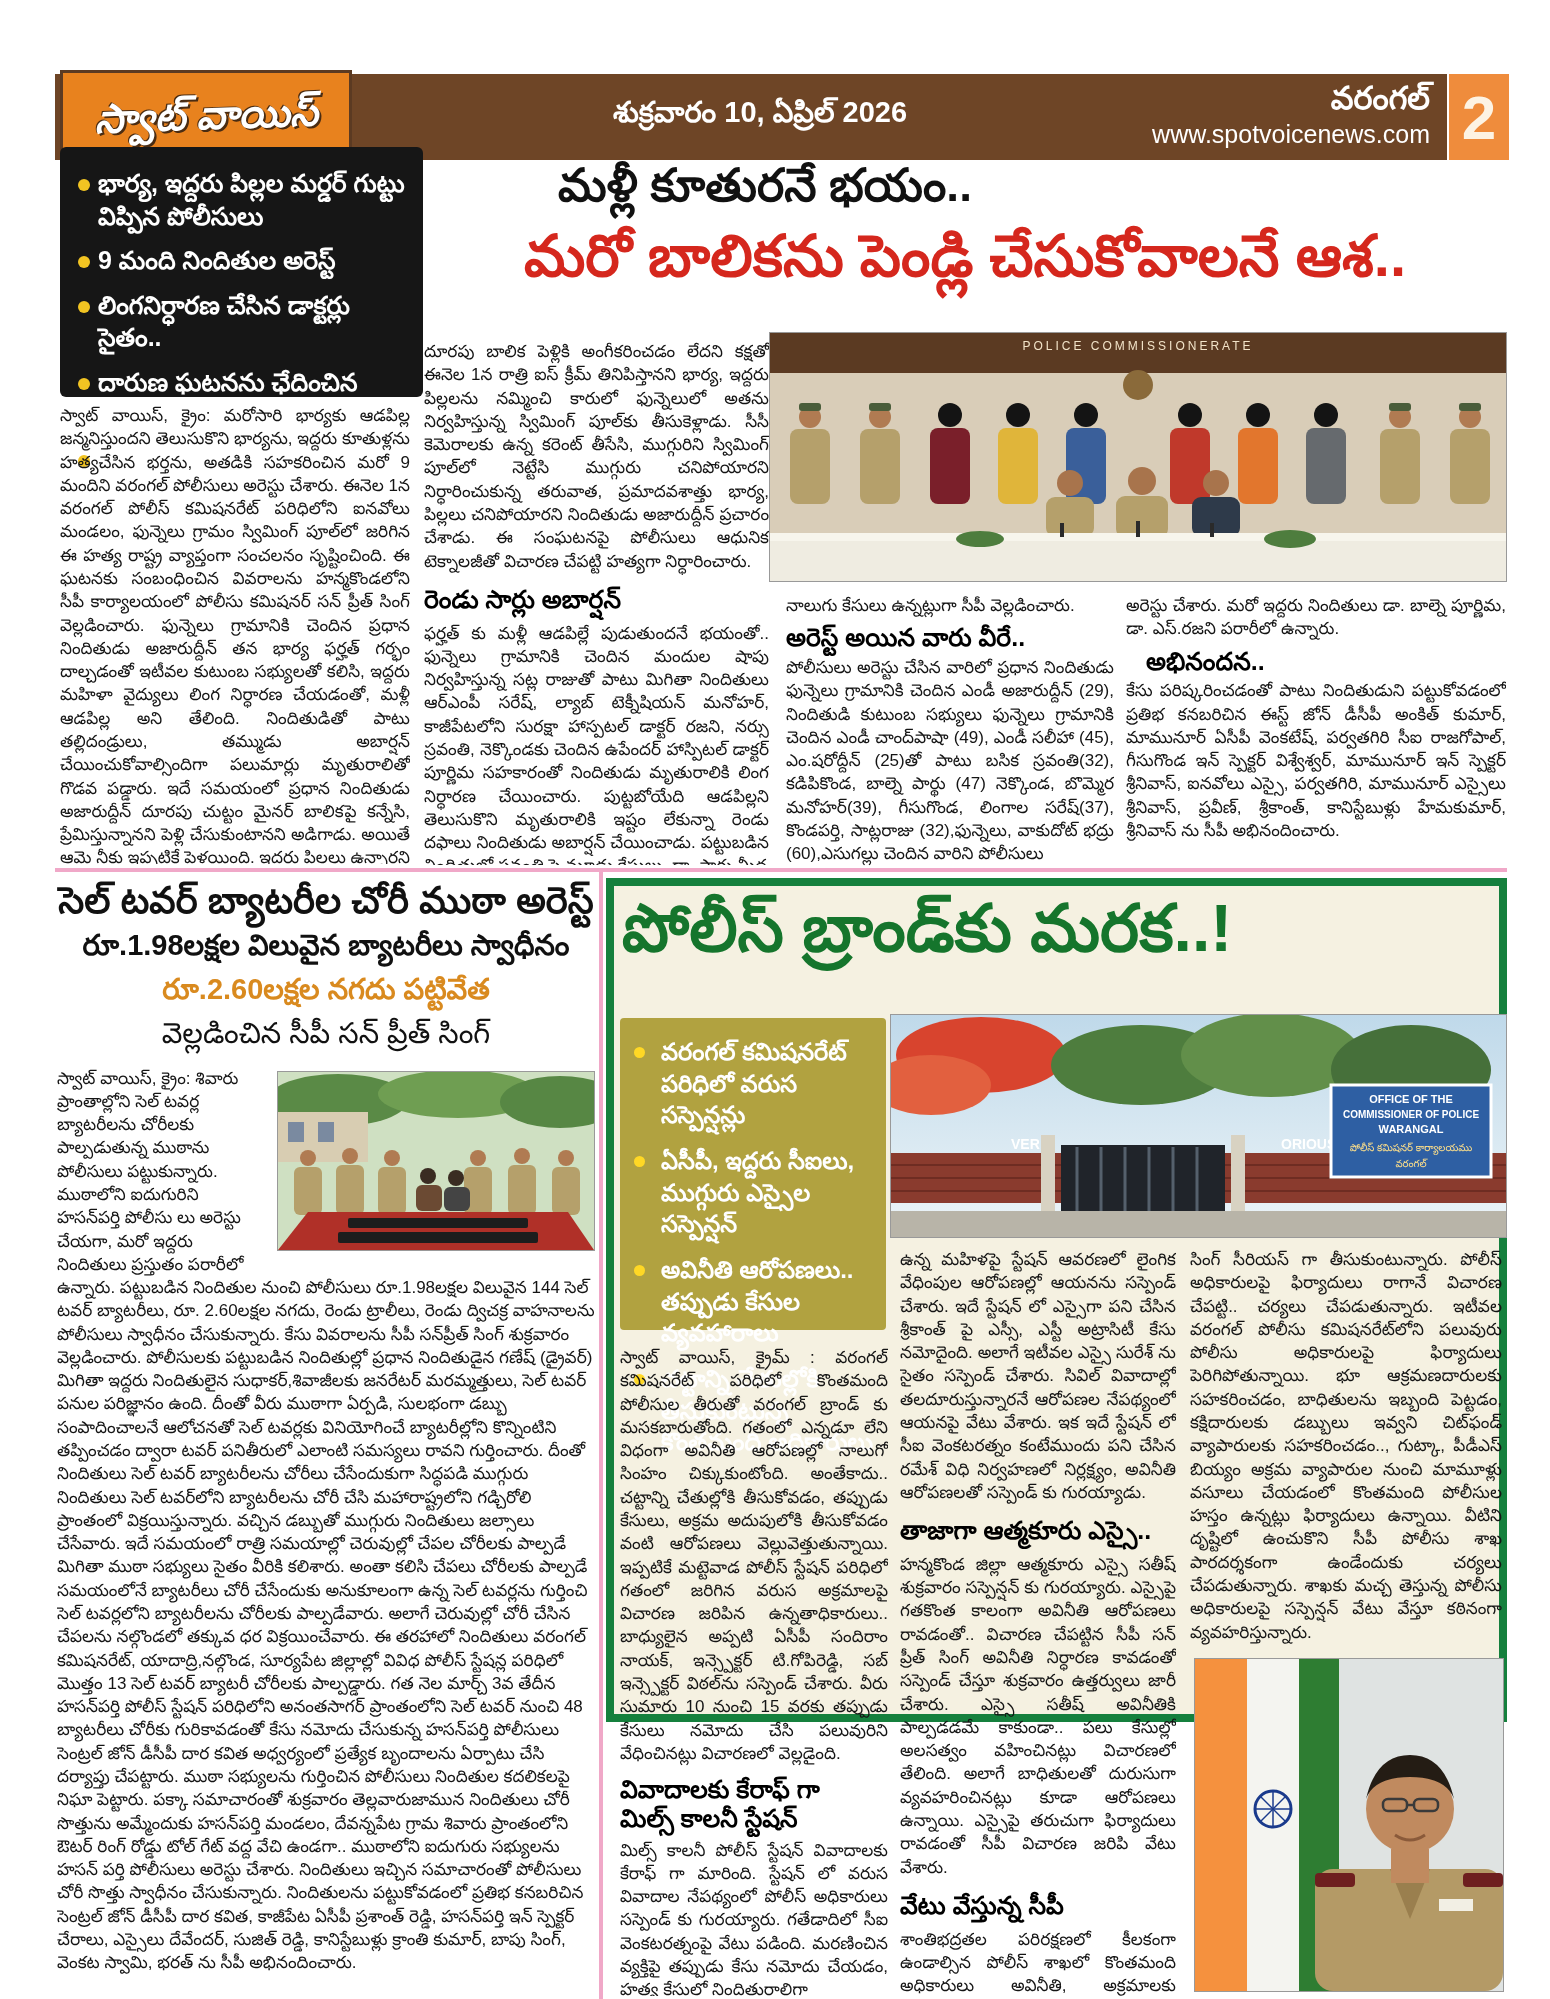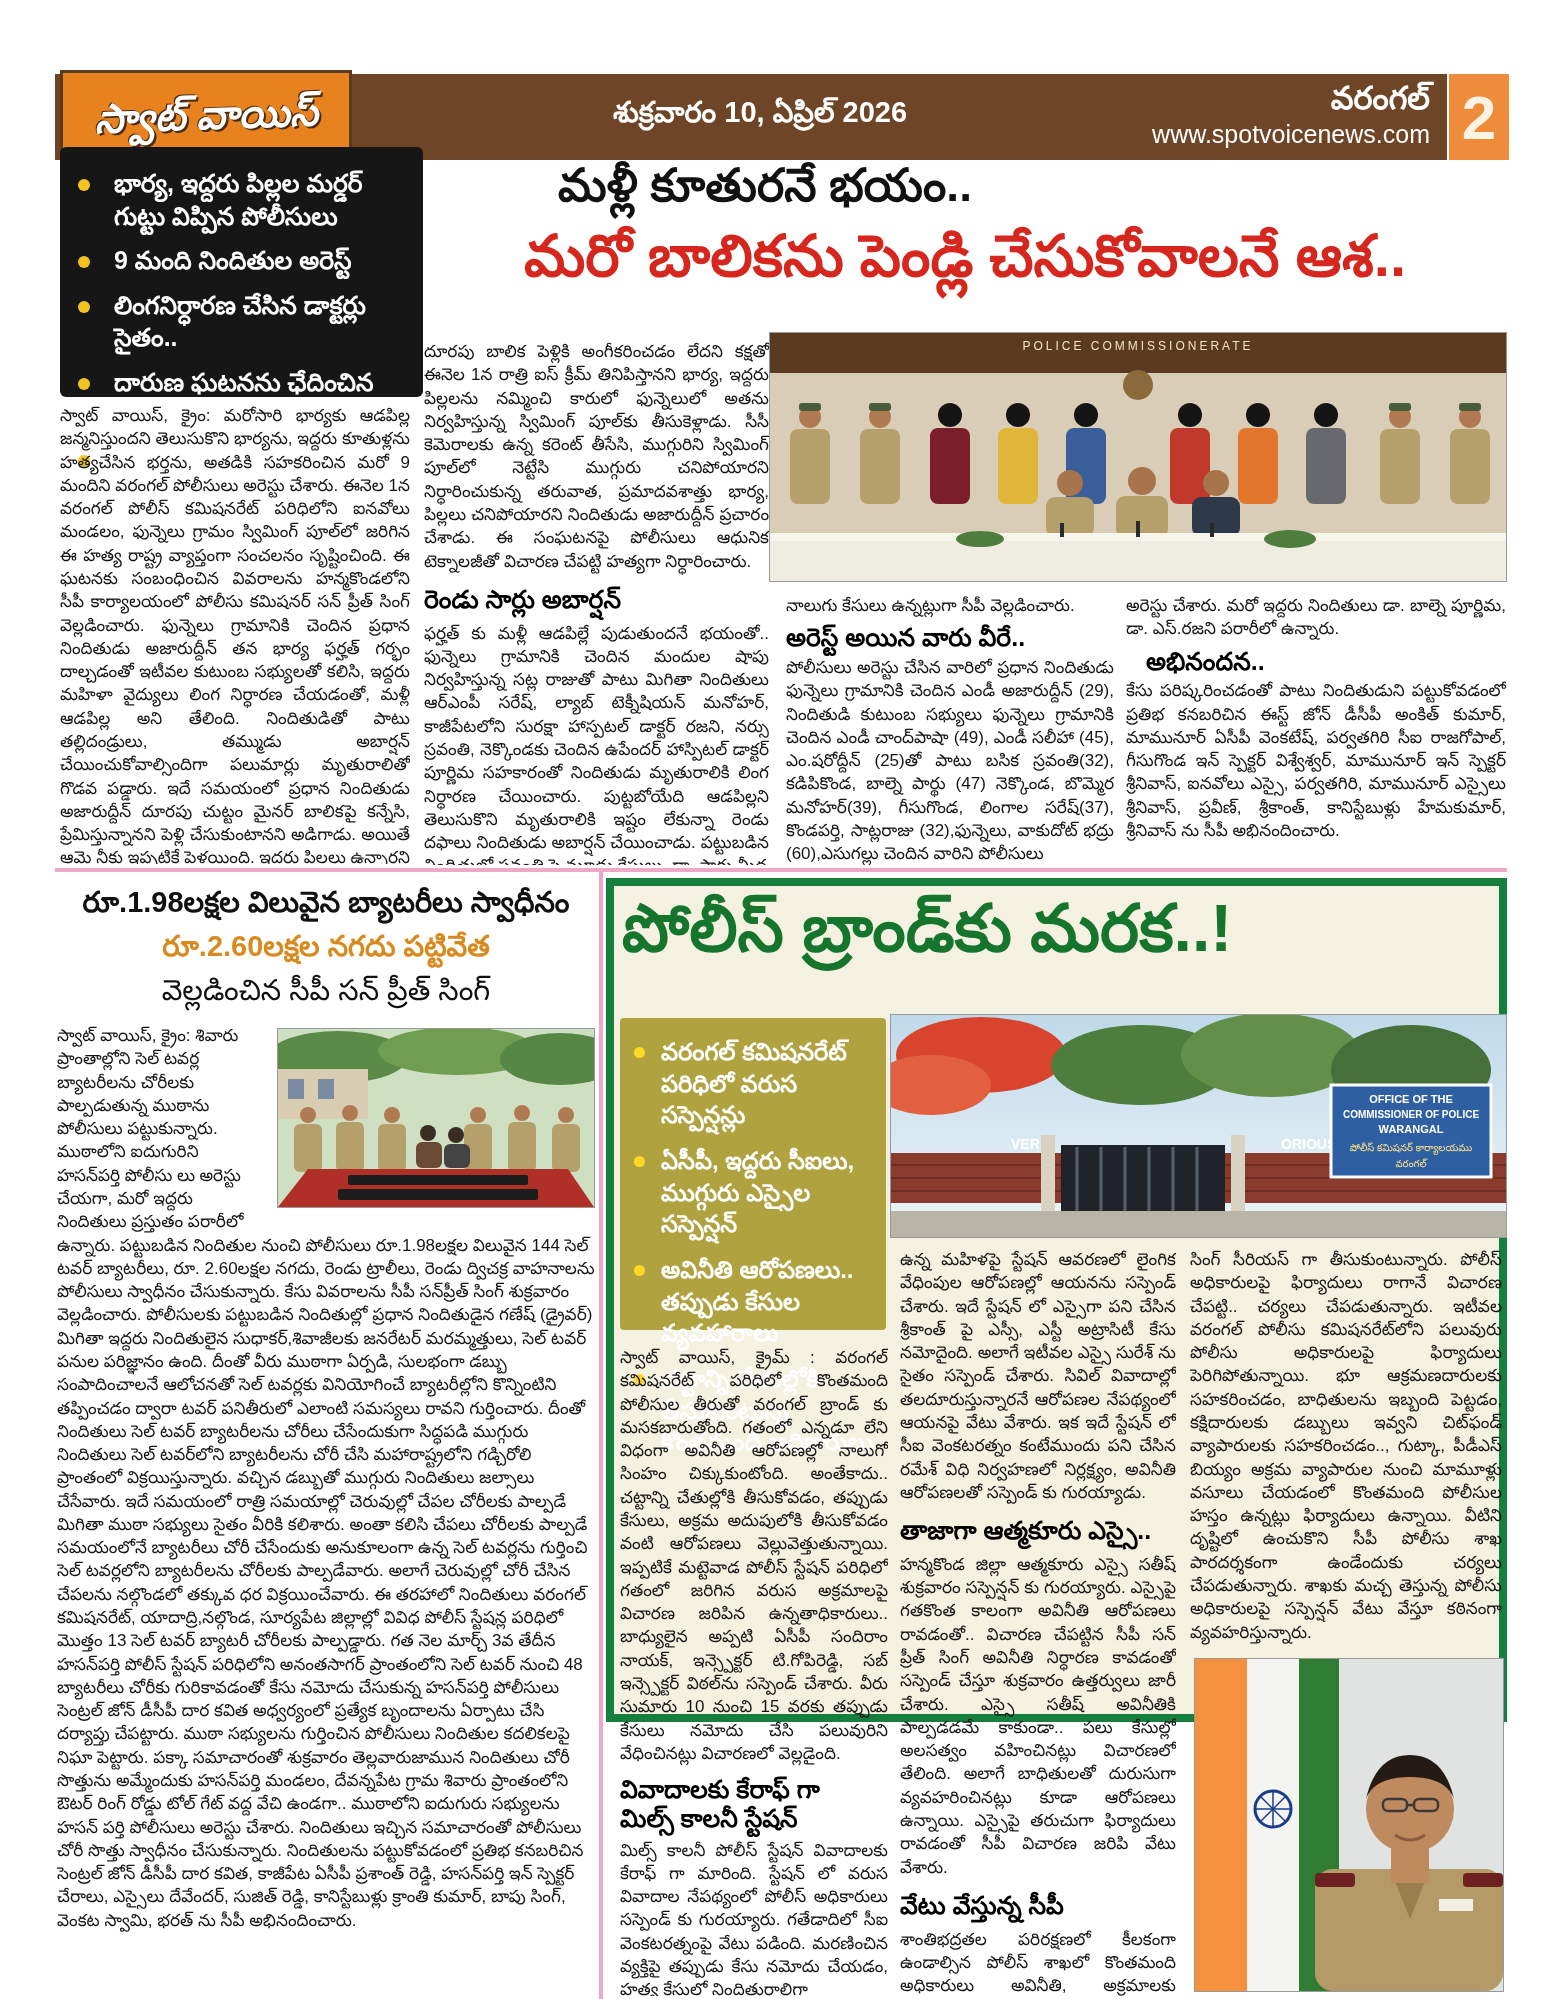--- a/index.html
+++ b/index.html
@@ -3,21 +3,21 @@
 <meta charset="utf-8">
 <style>
   html,body{margin:0;padding:0;background:#ffffff;}
   body{width:1550px;height:1999px;position:relative;overflow:hidden;
        font-family:"Liberation Sans","DejaVu Sans",sans-serif;color:#111;}
   .abs{position:absolute;}
   .body-text{font-size:17px;line-height:1.37;text-align:justify;color:#141414;}
   .subhead{font-weight:bold;font-size:25px;color:#000;line-height:1.15;margin:12px 0 8px;}
   .center{text-align:center;}
   ul{list-style:none;margin:0;padding:0;}
-  .hl-item{display:flex;gap:24px;color:#fff;font-weight:bold;font-size:25px;line-height:1.3;margin-bottom:12px;}
+  .hl-item{display:flex;gap:8px;color:#fff;font-weight:bold;font-size:25px;line-height:1.3;margin-bottom:12px;}
   .dot{width:12px;height:12px;border-radius:50%;background:#f2c422;flex:0 0 12px;margin-top:12px;}
   .g-item{display:flex;gap:16px;color:#fff;font-weight:bold;font-size:24px;line-height:1.32;margin-bottom:14px;}
   .g-dot{width:11px;height:11px;border-radius:50%;background:#ffd825;flex:0 0 11px;margin-top:11px;}
   .photo{overflow:hidden;}
   .photo svg{display:block;}
   .clip{overflow:hidden;}
 </style>
 </head>
 <body>
 
@@ -166,20 +166,21 @@
 <div class="abs clip" style="left:1126px;top:594px;width:380px;height:272px;">
   <div class="body-text">అరెస్టు చేశారు. మరో ఇద్దరు నిందితులు డా. బాల్నె పూర్ణిమ, డా. ఎస్.రజని పరారీలో ఉన్నారు.</div>
   <div class="subhead" style="margin:6px 0 4px;padding-left:20px;">అభినందన..</div>
   <div class="body-text">కేసు పరిష్కరించడంతో పాటు నిందితుడుని పట్టుకోవడంలో ప్రతిభ కనబరిచిన ఈస్ట్ జోన్ డీసీపీ అంకిత్ కుమార్, మామునూర్ ఏసీపీ వెంకటేష్, పర్వతగిరి సీఐ రాజగోపాల్, గీసుగొండ ఇన్ స్పెక్టర్ విశ్వేశ్వర్, మామునూర్ ఇన్ స్పెక్టర్ శ్రీనివాస్, ఐనవోలు ఎస్సై, పర్వతగిరి, మామునూర్ ఎస్సైలు శ్రీనివాస్, ప్రవీణ్, శ్రీకాంత్, కానిస్టేబుళ్లు హేమకుమార్, శ్రీనివాస్ ను సీపీ అభినందించారు.</div>
 </div>
 
 <div class="abs" style="left:55px;top:868px;width:1452px;height:4px;background:#f0a8c8;"></div>
 <div class="abs" style="left:599px;top:872px;width:4px;height:1127px;background:#f0a8c8;"></div>
 
 <div class="abs clip" style="left:57px;top:880px;width:538px;height:1119px;">
+  <div class="center" style="font-weight:bold;font-size:37px;color:#111;line-height:1.15;">సెల్ టవర్ బ్యాటరీల చోరీ ముఠా అరెస్ట్</div>
   <div class="center" style="font-weight:bold;font-size:29px;color:#111;margin-top:6px;">రూ.1.98లక్షల విలువైన బ్యాటరీలు స్వాధీనం</div>
   <div class="center" style="font-weight:bold;font-size:29px;color:#d98a1f;margin-top:4px;">రూ.2.60లక్షల నగదు పట్టివేత</div>
   <div class="center" style="font-weight:normal;font-size:29px;color:#111;margin-top:4px;margin-bottom:10px;">వెల్లడించిన సీపీ సన్ ప్రీత్ సింగ్</div>
 
   <div>
     <div class="photo" style="float:right;width:318px;height:180px;margin:4px 0 8px 12px;border:1px solid #999;box-sizing:border-box;">
       <svg width="316" height="178" viewBox="0 0 316 178">
         <rect width="316" height="178" fill="#cfe0c2"></rect>
         <ellipse cx="60" cy="28" rx="70" ry="26" fill="#5a8a46"></ellipse>
         <ellipse cx="180" cy="22" rx="80" ry="24" fill="#6f9e52"></ellipse>

